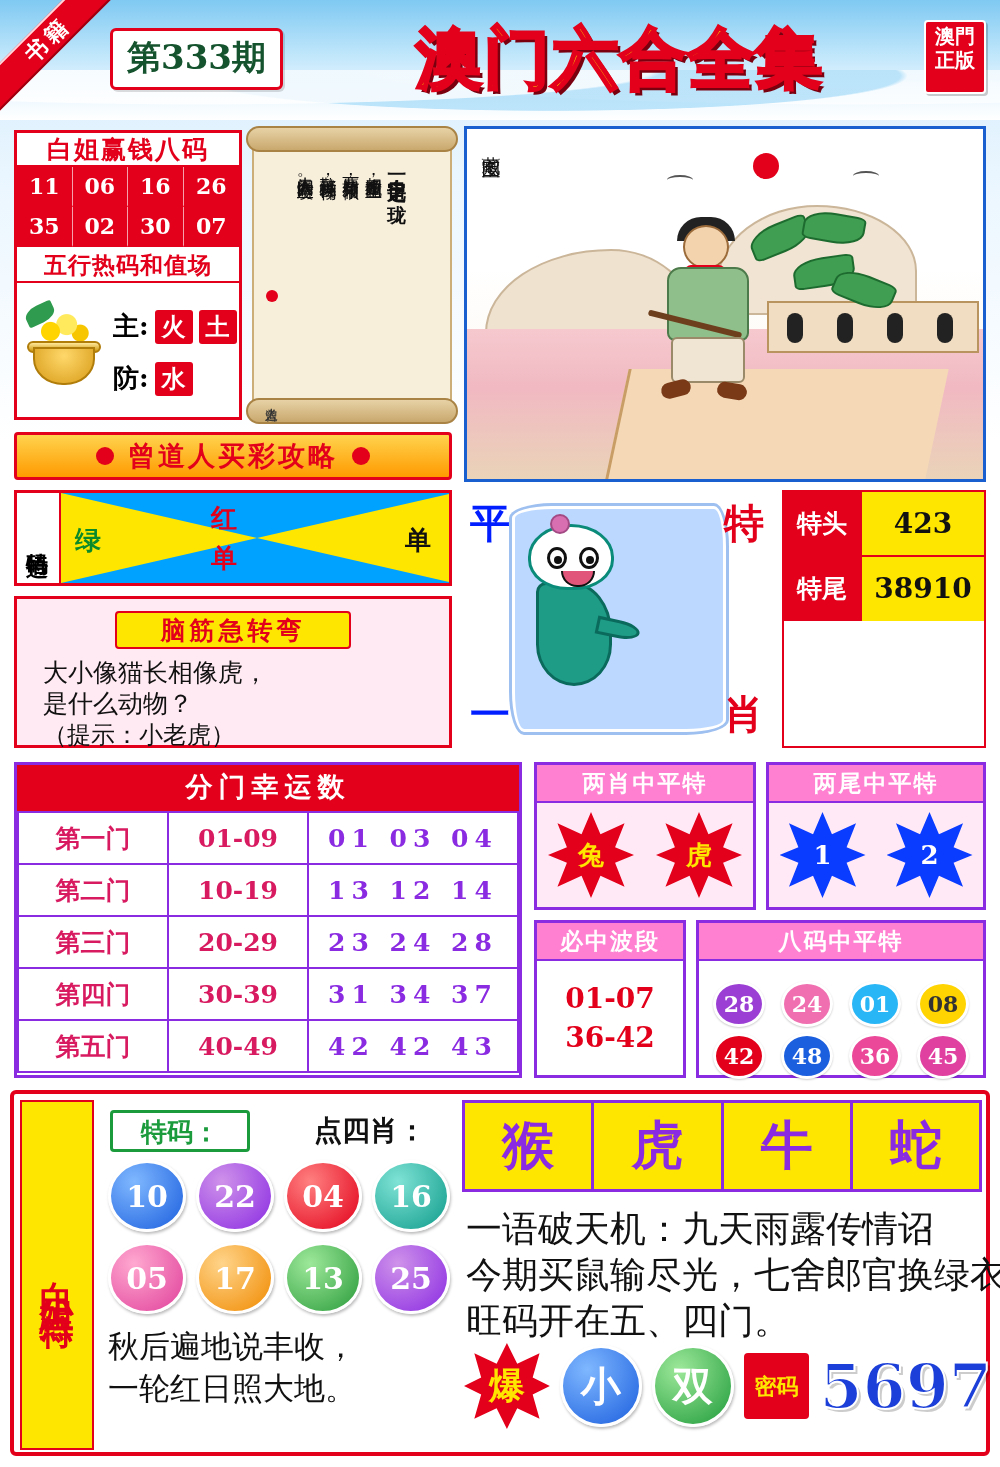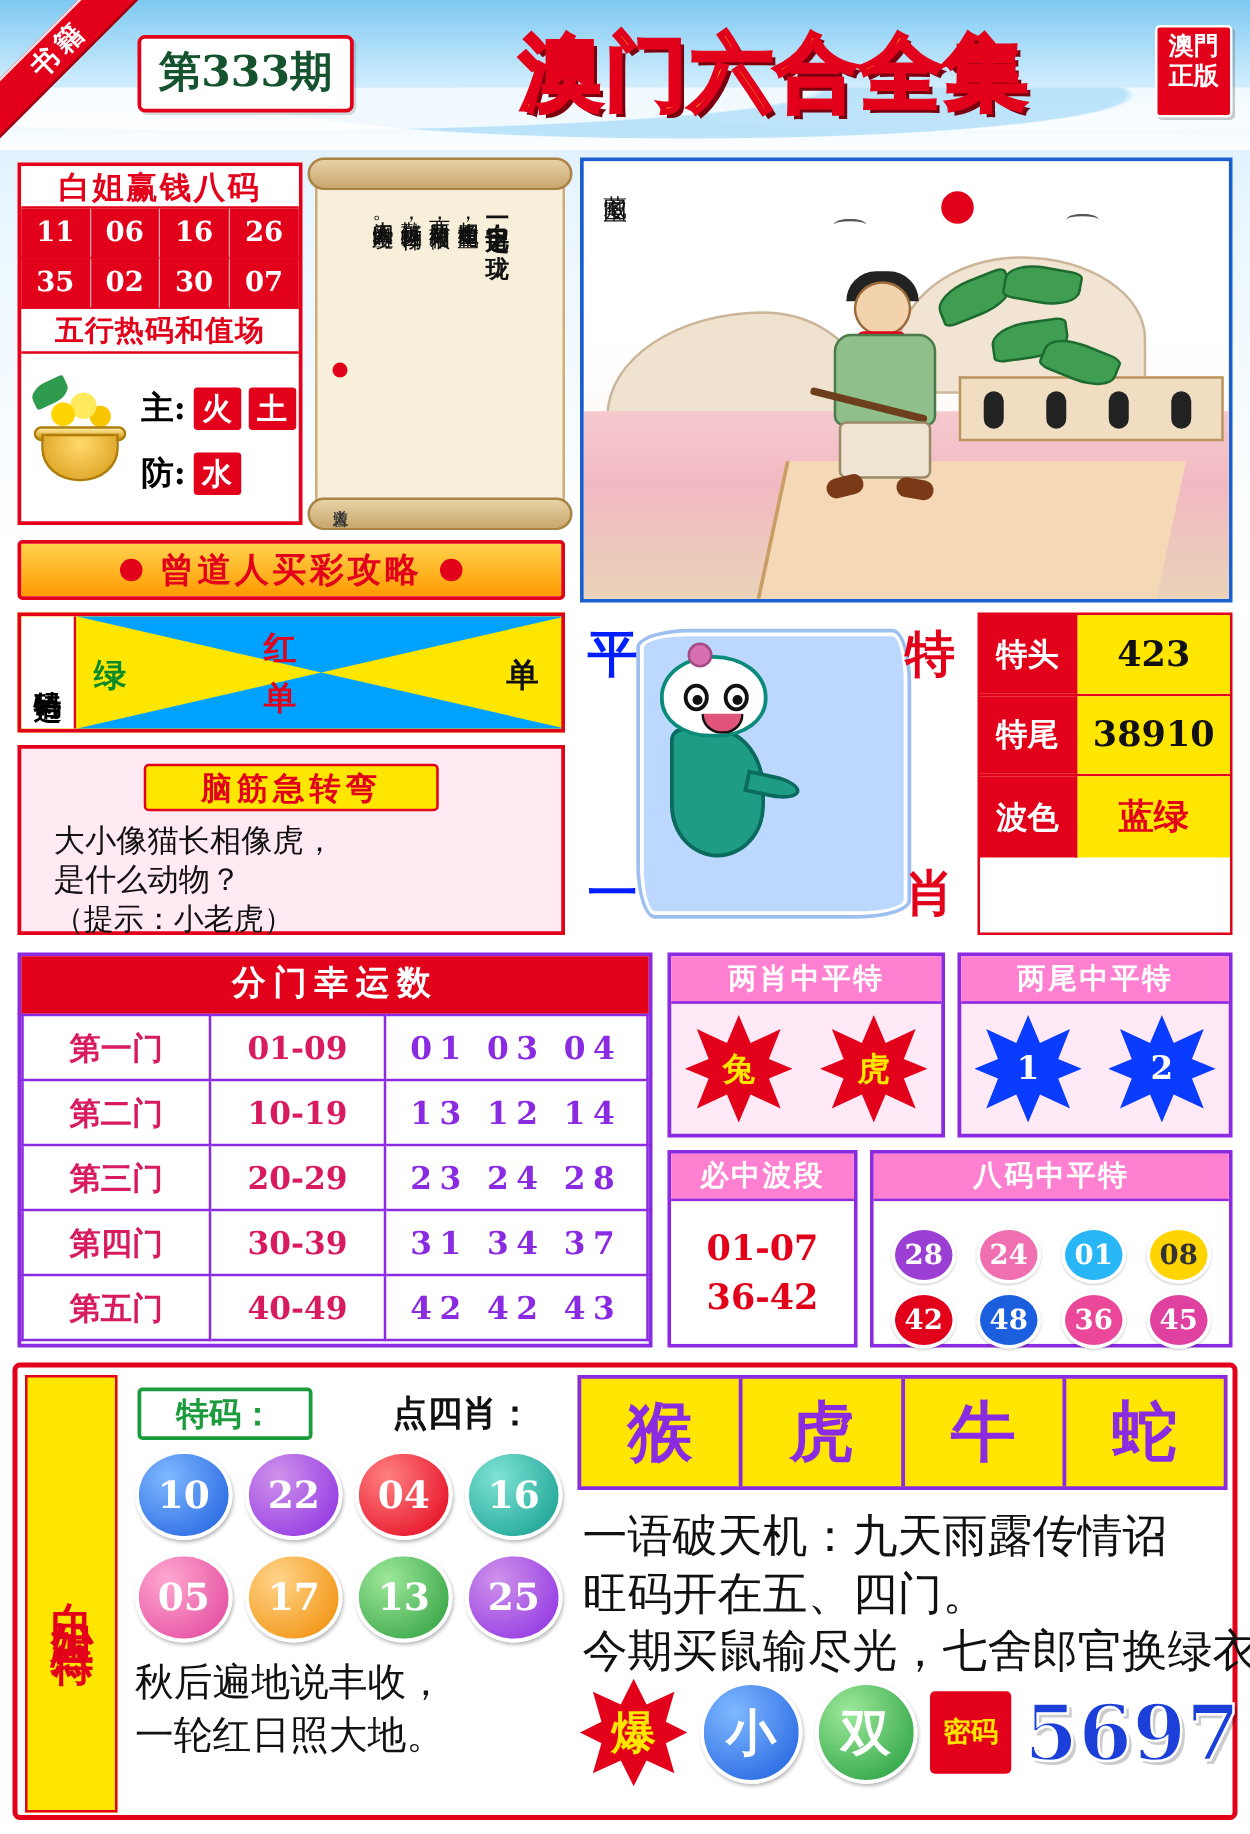--- a/index.html
+++ b/index.html
@@ -599,24 +599,20 @@
   </div>
 
   <div class="panel inforight">
     <div class="r">
       <div class="k">特头</div>
       <div class="v">423</div>
     </div>
     <div class="r">
       <div class="k">特尾</div>
       <div class="v">38910</div>
-    </div>
-    <div class="r">
-      <div class="k">波色</div>
-      <div class="v red">蓝绿</div>
     </div>
   </div>
 
   <div class="panel lucky">
     <div class="head">分门幸运数</div>
     <table>
       <tbody>
           <tr>
         <td class="c1">第一门</td>
         <td class="c2">01-09</td>
@@ -725,22 +721,22 @@
       <div class="row">
         <div class="bigball b-pink">05</div>
         <div class="bigball b-orange">17</div>
         <div class="bigball b-green">13</div>
         <div class="bigball b-purple">25</div>
       </div>
     </div>
 
     <div class="rtext">
       <p class="first">一语破天机：九天雨露传情诏</p>
+      <p>今期买鼠输尽光，七舍郎官换绿衣</p>
       <p>旺码开在五、四门。</p>
-      <p>今期买鼠输尽光，七舍郎官换绿衣</p>
     </div>
 
     <div class="couplet">
       <p>秋后遍地说丰收，</p>
       <p>一轮红日照大地。</p>
     </div>
 
     <div class="bangbox">
       <div class="bang">
         <div class="shape"></div>

